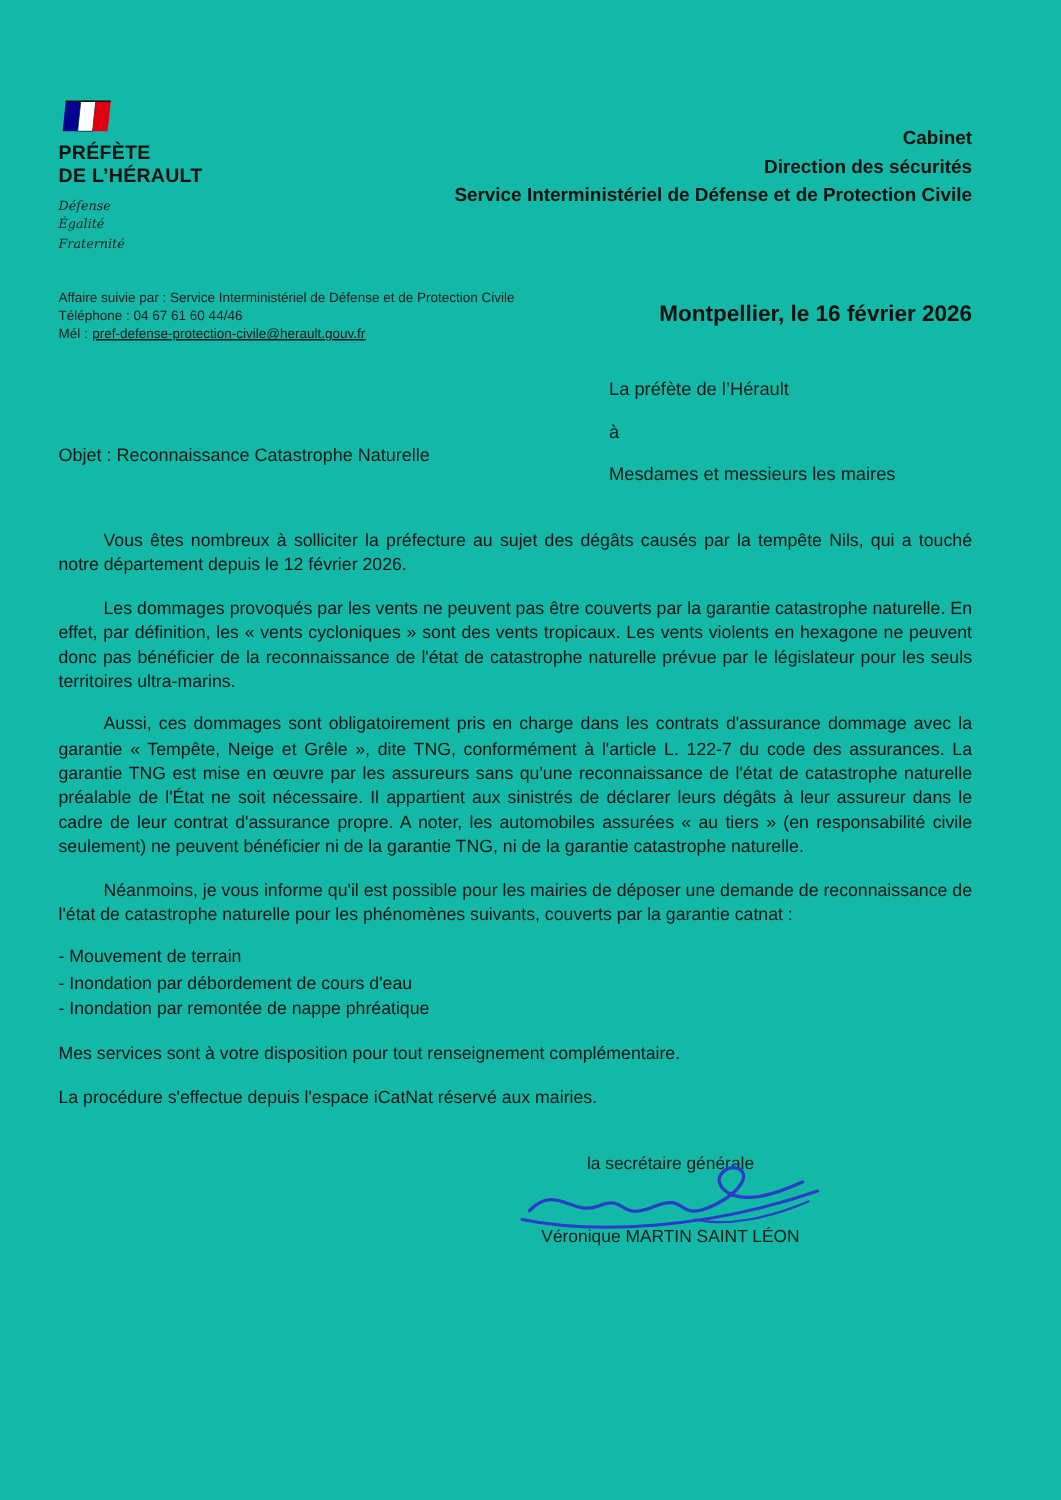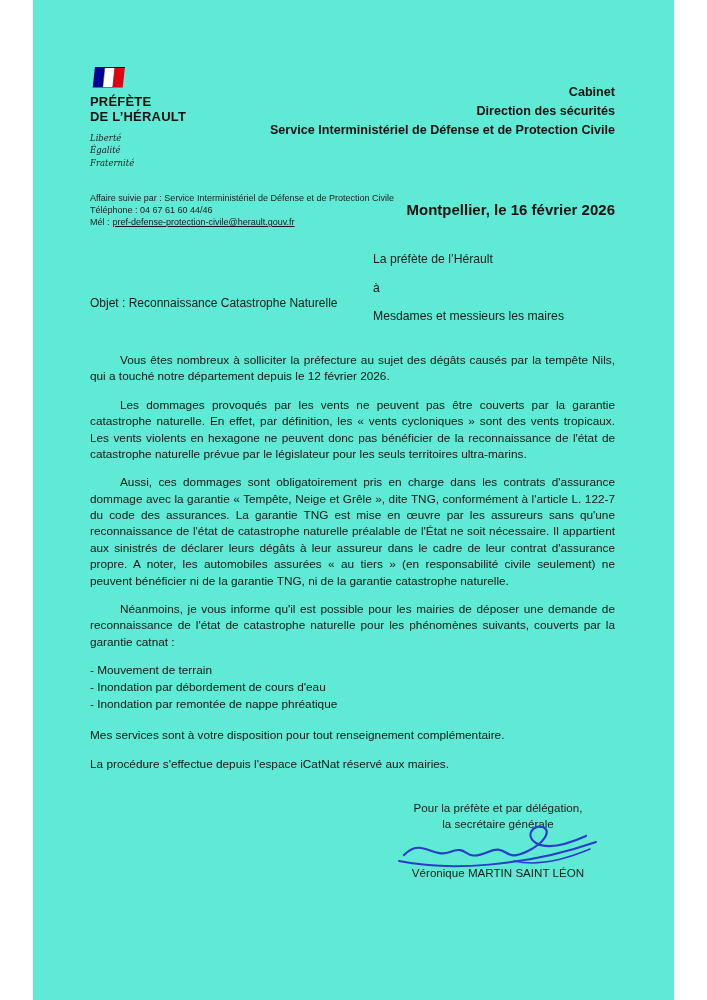--- a/index.html
+++ b/index.html
@@ -1,19 +1,19 @@
 <!DOCTYPE html>
 <html><head>
 <meta charset="utf-8">
 <style>
   * { margin:0; padding:0; box-sizing:border-box; }
   html, body { background:#ffffff; }
   body { font-family:"Liberation Sans","DejaVu Sans",sans-serif; }
-  .page { position:relative; width:641px; height:1000px; margin:0 auto; background:#5eead4;
-          color:#1c1c1c; padding:66px 59px 30px 57px; overflow:hidden; }
+  .page { position:relative; width:707px; height:1000px; margin:0 auto; background:#14b8a6;
+          color:#1c1c1c; padding:66px 59px 30px 39px; overflow:hidden; }
 
   
   .header { display:flex; justify-content:space-between; align-items:flex-start; }
   .logo-block { flex:0 0 auto; }
   .flag-svg { display:block; margin:0 0 5px 1px; }
   .logo-title { font-weight:bold; font-size:13px; line-height:1.18; letter-spacing:0.2px; color:#111; }
   .motto { margin-top:7px; font-family:"DejaVu Serif",serif; font-style:italic; font-size:8.5px; line-height:1.5; color:#222; }
   .header-right { margin-top:17px; text-align:right; font-weight:bold; font-size:12.6px; line-height:1.5; color:#111; }
 
   
@@ -53,21 +53,21 @@
           <rect x="10" y="1.5" width="10" height="20" fill="#ffffff" stroke="#111" stroke-width="0.5"></rect>
           <rect x="20" y="1.5" width="10" height="20" fill="#E1000F"></rect>
           <path d="M0 1.5 L30 1.5" stroke="#111" stroke-width="1" fill="none"></path>
         </g>
       </svg>
       <div class="logo-title">
         <div>PRÉFÈTE</div>
         <div>DE L’HÉRAULT</div>
       </div>
       <div class="motto">
-        <div>Liberté</div>
+        <div>Défense</div>
         <div>Égalité</div>
         <div>Fraternité</div>
       </div>
     </div>
 
     <div class="header-right">
       <div>Cabinet</div>
       <div>Direction des sécurités</div>
       <div>Service Interministériel de Défense et de Protection Civile</div>
     </div>
@@ -101,21 +101,20 @@
 
     <div class="list-item">- Mouvement de terrain</div>
     <div class="list-item">- Inondation par débordement de cours d'eau</div>
     <div class="list-item">- Inondation par remontée de nappe phréatique</div>
 
     <div class="closing">Mes services sont à votre disposition pour tout renseignement complémentaire.</div>
     <div class="closing">La procédure s'effectue depuis l'espace iCatNat réservé aux mairies.</div>
   </div>
 
   <div class="sig-block">
-    <div>Pour la préfète et par délégation,</div>
     <div>la secrétaire générale</div>
     <svg class="sig-svg" width="205" height="54" viewBox="0 0 205 54">
       <path d="M8 36 C 26 18, 36 40, 54 33 C 74 25, 66 44, 92 33 C 114 24, 106 45, 132 32 C 148 24, 156 12, 147 8 C 138 5, 128 16, 140 24 C 152 31, 170 26, 190 17" fill="none" stroke="#2b3cc8" stroke-width="2.2" stroke-linecap="round"></path>
       <path d="M3 42 C 52 52, 128 48, 200 23" fill="none" stroke="#2b3cc8" stroke-width="2" stroke-linecap="round"></path>
       <path d="M118 42 C 140 47, 168 41, 194 30" fill="none" stroke="#2b3cc8" stroke-width="1.5" stroke-linecap="round"></path>
     </svg>
     <div>Véronique MARTIN SAINT LÉON</div>
   </div>
 
 </div>

